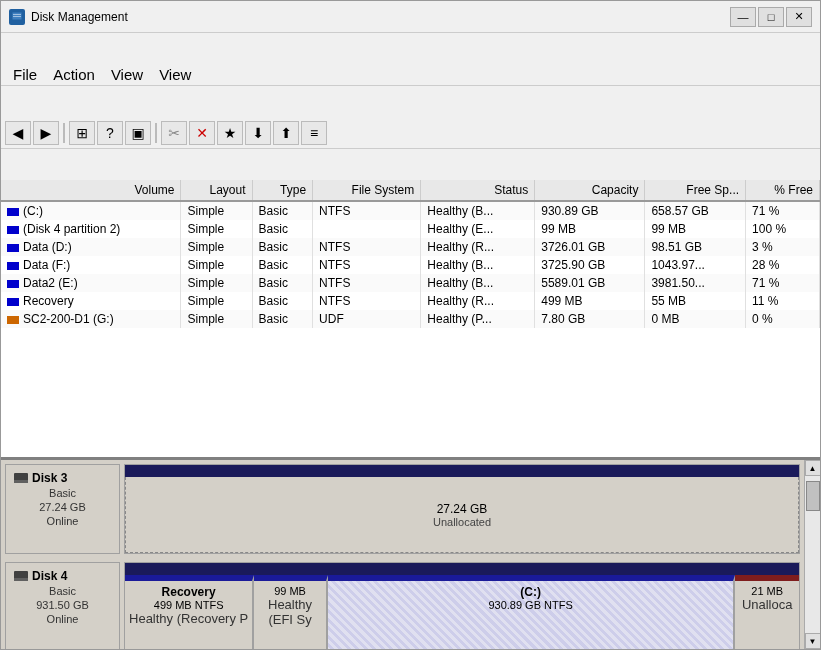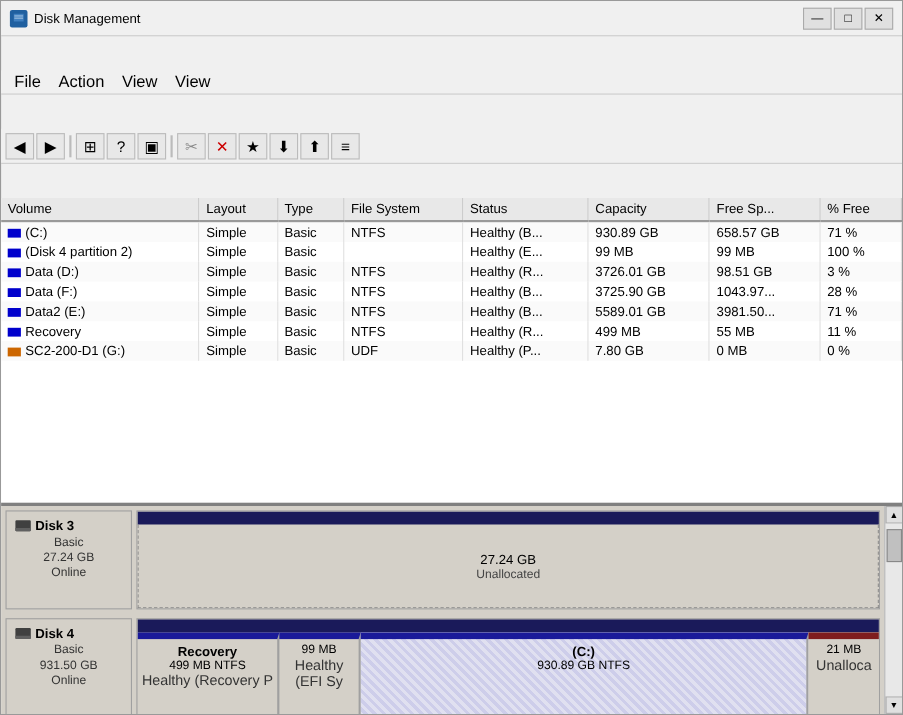--- a/index.html
+++ b/index.html
@@ -114,21 +114,21 @@
     }
     table {
       width: 100%;
       border-collapse: collapse;
       font-size: 12px;
     }
     thead tr {
       background: #f0f0f0;
     }
     th {
-      text-align: left;
+      text-align: right;
       padding: 3px 6px;
       border-right: 1px solid #ccc;
       border-bottom: 2px solid #999;
       font-weight: normal;
       background: #e8e8e8;
       cursor: pointer;
       white-space: nowrap;
     }
     td {
       padding: 2px 6px;

